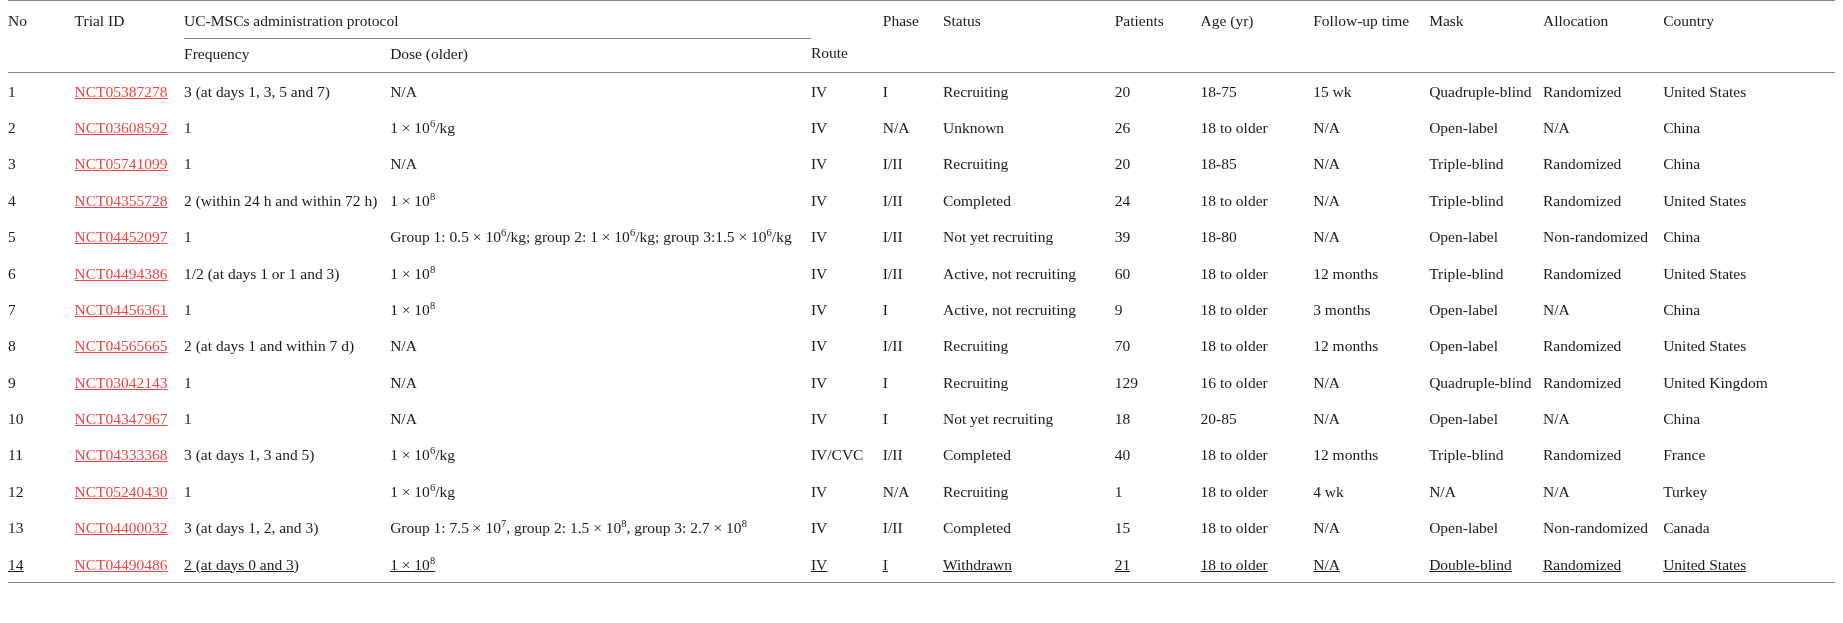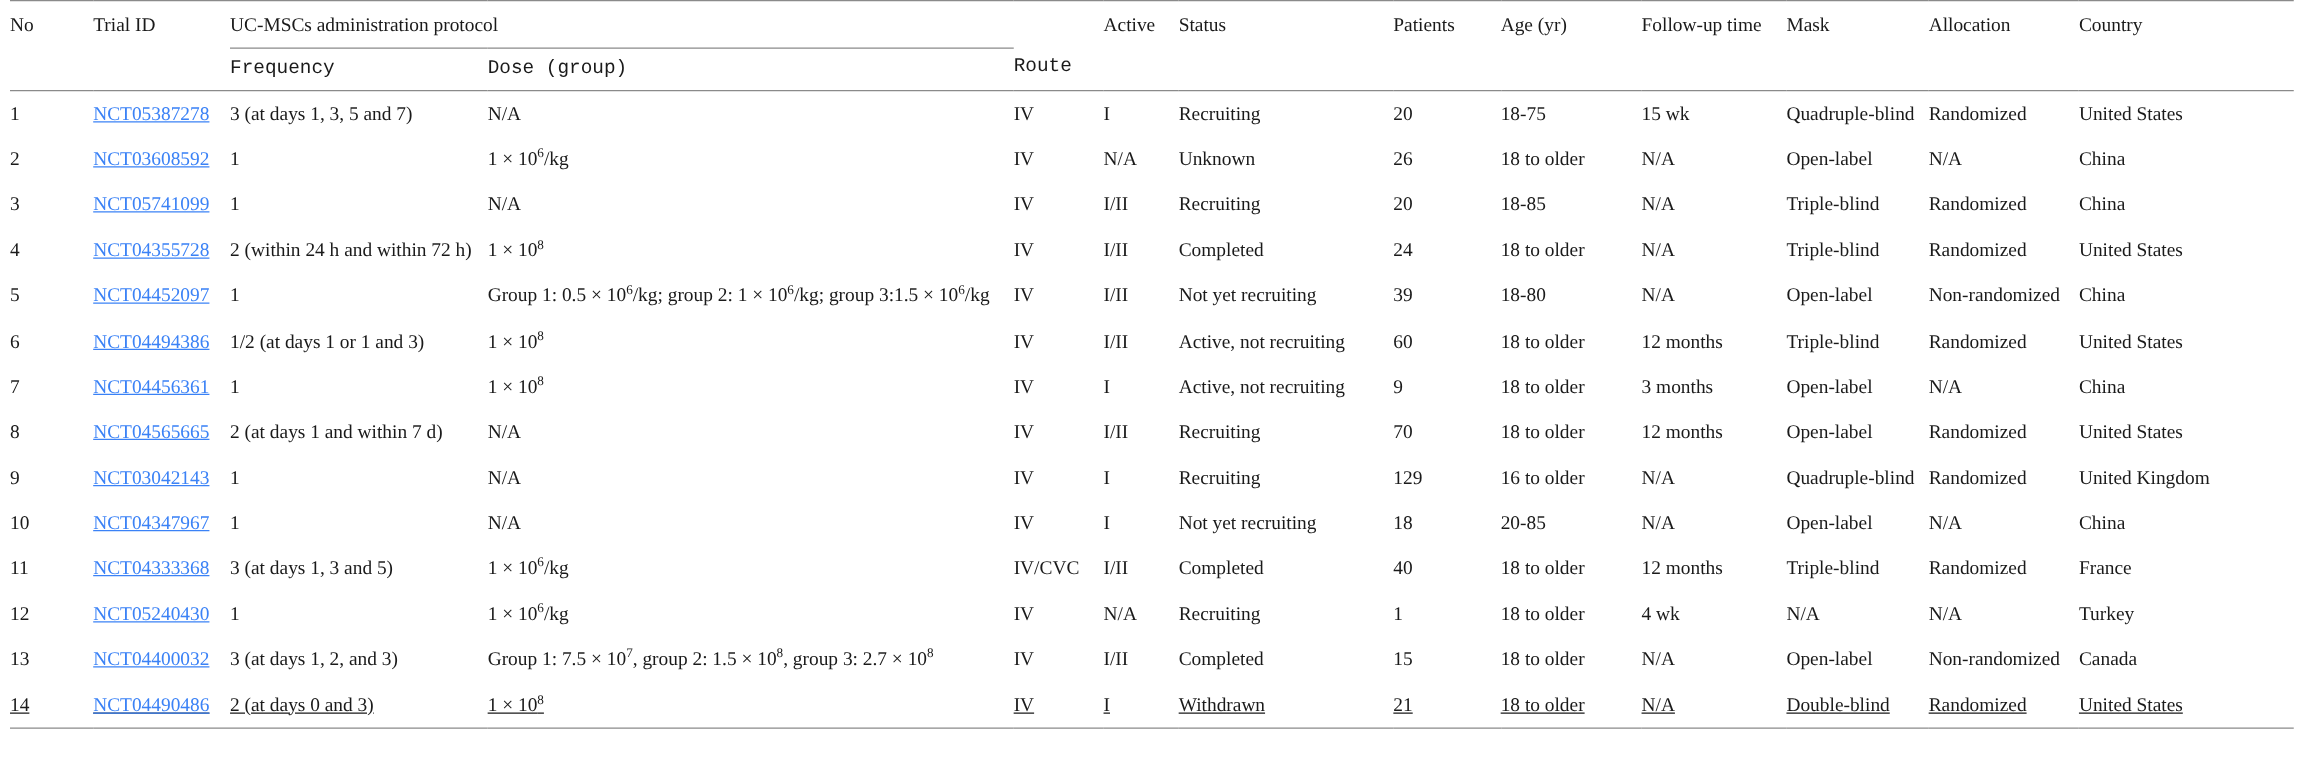--- a/index.html
+++ b/index.html
@@ -37,21 +37,21 @@
     vertical-align: top;
     font-weight: normal;
     padding: 0;
     white-space: nowrap;
   }
   thead th {
     padding: 9px 6px 9px 0;
     line-height: 1.2;
   }
   thead tr.hdr-top th { padding-top: 11px; padding-bottom: 7px; }
-  thead tr.hdr-bottom th { padding-top: 6px; padding-bottom: 9px; font-family: Liberation Mono, monospace; }
+  thead tr.hdr-bottom th { padding-top: 6px; padding-bottom: 9px; }
 
   
   th.group-span {
     border-bottom: 1.2px solid #8a8a8a;
     padding-right: 10px;
     margin-top: 26px;
   }
 
   tbody td {
     padding: 8.5px 6px 8.5px 0;
@@ -67,21 +67,21 @@
   col.c-phase     { width: 56px; }
   col.c-status    { width: 160px; }
   col.c-patients  { width: 80px; }
   col.c-age       { width: 105px; }
   col.c-follow    { width: 108px; }
   col.c-mask      { width: 106px; }
   col.c-alloc     { width: 112px; }
   col.c-country   { width: 160px; }
 
   a.trial-link {
-    color: #3b82f6;
+    color: #ef4444;
     text-decoration: underline;
     cursor: pointer;
   }
   sup { font-size: 0.68em; vertical-align: super; line-height: 0; }
 </style>
 </head>
 <body>
 
 <div id="table-wrap">
   <table class="trials">
@@ -99,32 +99,32 @@
         <col class="c-mask">
         <col class="c-alloc">
       <col class="c-country">
     </colgroup>
     <thead>
       <tr class="hdr-top">
         <th rowspan="2">No</th>
         <th rowspan="2">Trial ID</th>
         <th colspan="2" class="group-span">UC-MSCs administration protocol</th>
         <th></th>
-        <th rowspan="2">Active</th>
+        <th rowspan="2">Phase</th>
         <th rowspan="2">Status</th>
         <th rowspan="2">Patients</th>
         <th rowspan="2">Age (yr)</th>
         <th rowspan="2">Follow-up time</th>
         <th rowspan="2">Mask</th>
         <th rowspan="2">Allocation</th>
         <th rowspan="2">Country</th>
       </tr>
       <tr class="hdr-bottom">
         <th>Frequency</th>
-        <th>Dose (group)</th>
+        <th>Dose (older)</th>
         <th>Route</th>
       </tr>
     </thead>
     <tbody id="tbody">
         <tr>
           <td>1</td>
           <td><a class="trial-link">NCT05387278</a></td>
           <td>3 (at days 1, 3, 5 and 7)</td>
           <td>N/A</td>
           <td>IV</td>

